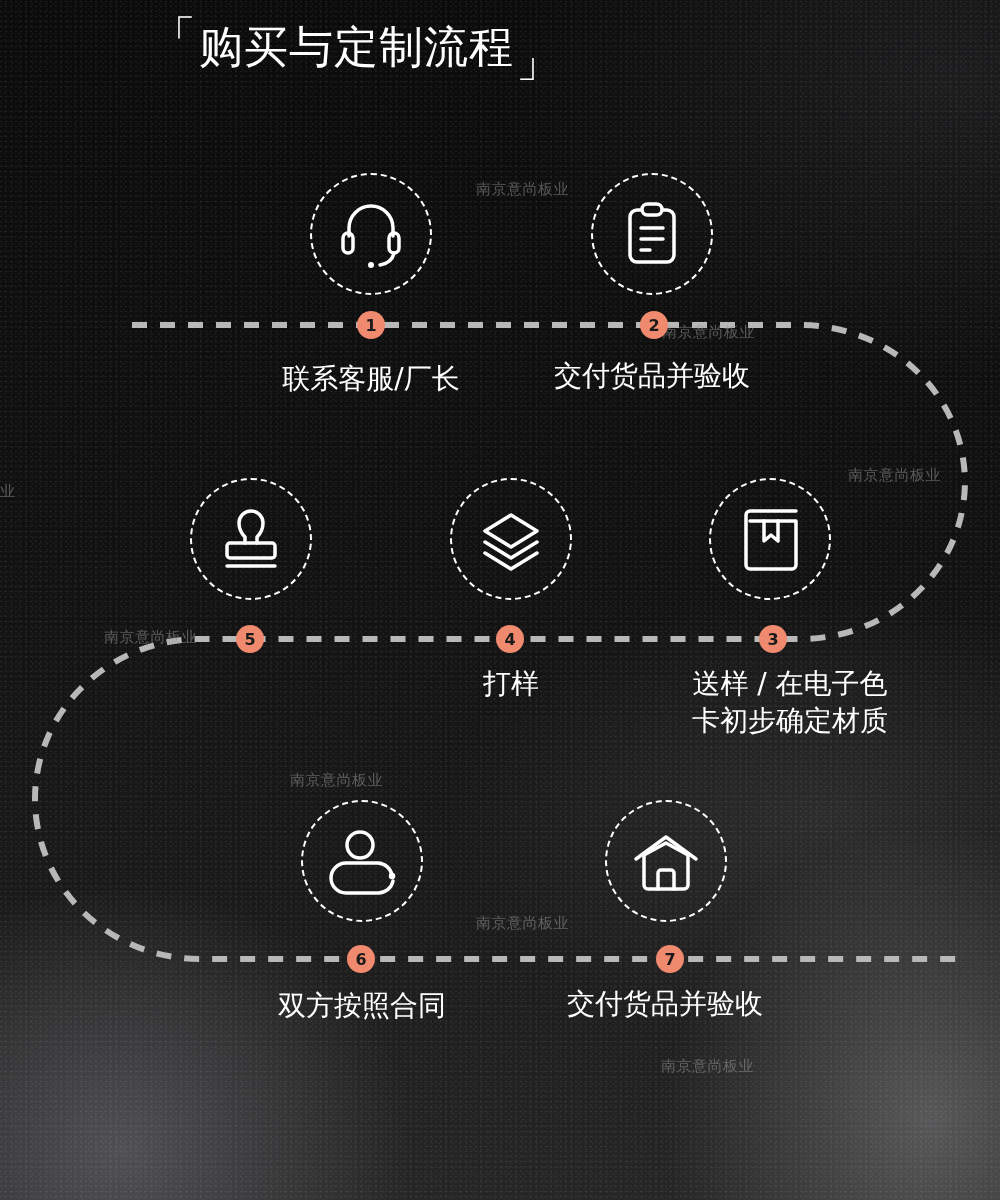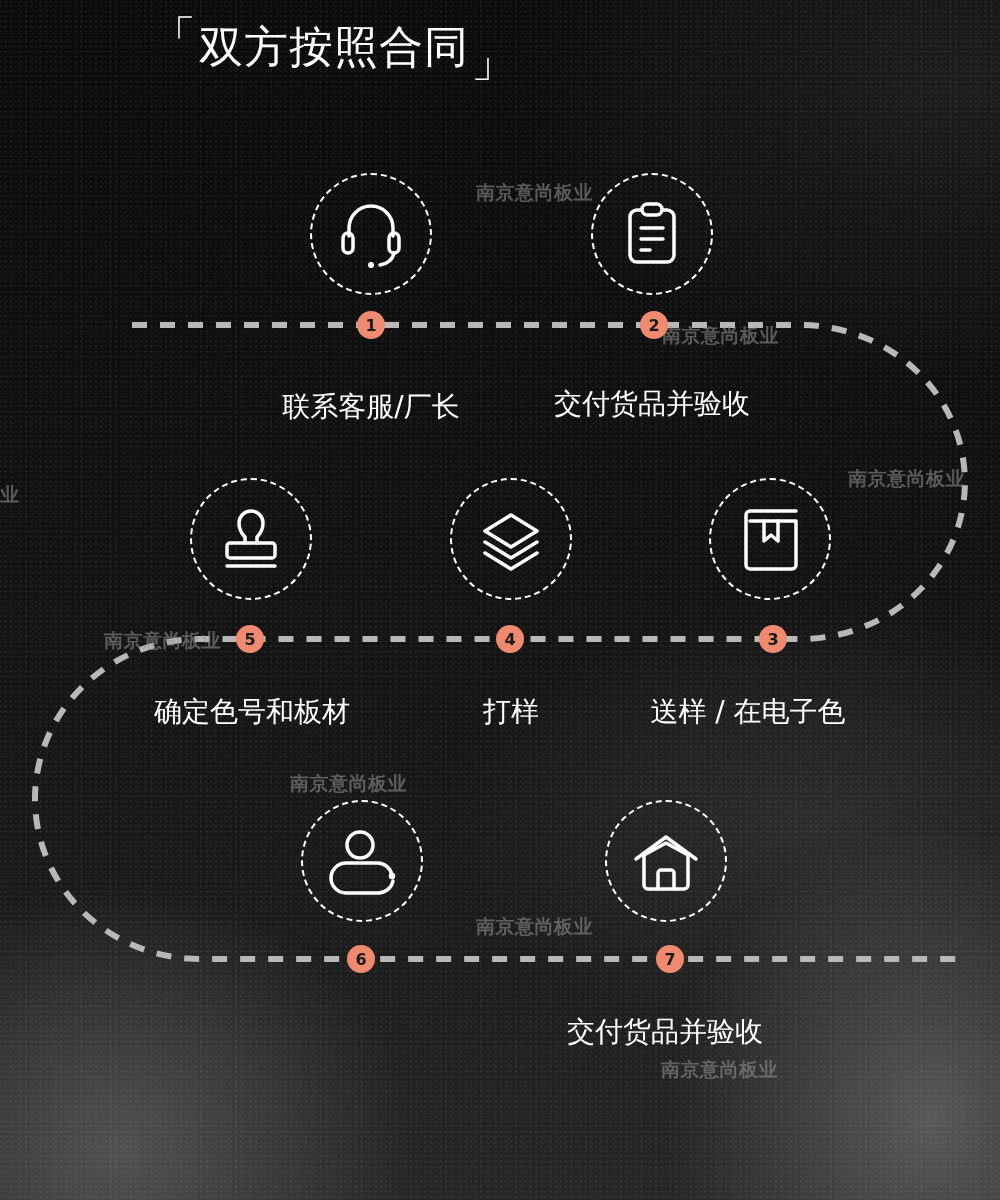--- a/index.html
+++ b/index.html
@@ -36,34 +36,34 @@
   }
   .icon-circle svg { width: 72px; height: 72px; }
   .badge {
     position: absolute; width: 28px; height: 28px; border-radius: 50%;
     display: flex; align-items: center; justify-content: center;
     font-size: 16px; font-weight: 700; color: #1a1a1a;
     transform: translate(-50%, -50%);
   }
   .label {
     position: absolute; font-size: 28px; line-height: 37px; text-align: center;
-    color: #ffffff; white-space: nowrap; transform: translateX(-50%); margin-top: 28px;
+    color: #ffffff; white-space: nowrap; transform: translateX(-50%);
   }
   .watermark {
-    position: absolute; font-size: 19px; font-weight: 700;
+    position: absolute; font-size: 15px; font-weight: 400;
     color: rgba(150,150,150,0.55); white-space: nowrap; letter-spacing: 0.5px;
   }
 </style>
 </head>
 <body>
 
 <div class="grain"></div>
 
 <div class="title">
-  <span class="br-l">「</span><span>双方按照合同</span><span class="br-r">」</span>
+  <span class="br-l">「</span><span>购买与定制流程</span><span class="br-r">」</span>
 </div>
 
 <svg class="path-layer" width="1000" height="1200">
   <path d="M 132 325 L 800 325 A 165 157 0 0 1 800 639 L 200 639 A 165 160 0 0 0 200 959 L 962 959" fill="none" stroke="#B8B8B8" stroke-width="6" stroke-dasharray="15 13"></path>
 </svg>
 
 <div class="watermark" style="left:476px;top:180px;">南京意尚板业</div>
 <div class="watermark" style="left:662px;top:323px;">南京意尚板业</div>
 <div class="watermark" style="left:848px;top:466px;">南京意尚板业</div>
 <div class="watermark" style="left:0px;top:482px;">业</div>
@@ -102,21 +102,20 @@
 
 <div class="icon-circle" style="left:190px;top:478px;">
   <svg viewBox="0 0 72 72" fill="none" stroke="#fff" stroke-width="3.5" stroke-linecap="round" stroke-linejoin="round">
     <path d="M30 40 V34 Q24 28 24 20 A12 12 0 0 1 48 20 Q48 28 42 34 V40"></path>
     <rect x="12" y="40" width="48" height="15" rx="3"></rect>
     <line x1="12" y1="63" x2="60" y2="63"></line>
   </svg>
 </div>
 <div class="badge" style="left:250px;top:639px;background:#F08A6E;">5</div>
 <div class="label" style="left:252px;top:665px;">
-  <div>确定色号和板材</div>
 </div>
 
 <div class="icon-circle" style="left:450px;top:478px;">
   <svg viewBox="0 0 72 72" fill="none" stroke="#fff" stroke-width="3.5" stroke-linecap="round" stroke-linejoin="round">
     <path d="M36 12 L62 28 L36 44 L10 28 Z"></path>
     <path d="M10 39 L36 55 L62 39"></path>
     <path d="M10 50 L36 66 L62 50"></path>
   </svg>
 </div>
 <div class="badge" style="left:510px;top:639px;background:#F08A6E;">4</div>
@@ -124,33 +123,35 @@
   <div>打样</div>
 </div>
 
 <div class="icon-circle" style="left:709px;top:478px;">
   <svg viewBox="0 0 72 72" fill="none" stroke="#fff" stroke-width="3.5" stroke-linecap="round" stroke-linejoin="round">
     <path d="M62 8 H16 A4 4 0 0 0 12 12 V62 A4 4 0 0 0 16 66 H58 A4 4 0 0 0 62 62 V18 H16"></path>
     <path d="M30 18 V38 L37 32 L44 38 V18"></path>
   </svg>
 </div>
 <div class="badge" style="left:773px;top:639px;background:#F08A6E;">3</div>
-<div class="label" style="left:748px;top:665px;">
+<div class="label" style="left:790px;top:665px;">
   <div>送样 / 在电子色</div>
+  <div>卡初步确定材质</div>
 </div>
 
 <div class="icon-circle" style="left:301px;top:800px;">
   <svg viewBox="0 0 72 72" fill="none" stroke="#fff" stroke-width="3.5" stroke-linecap="round" stroke-linejoin="round">
     <circle cx="34" cy="20" r="13"></circle>
     <path d="M66 50 A15 15 0 0 0 52 38 H20 A15 15 0 0 0 20 68 H52 A15 15 0 0 0 67 56"></path>
     <circle cx="66" cy="51" r="1.5" fill="#fff"></circle>
   </svg>
 </div>
 <div class="badge" style="left:361px;top:959px;background:#F08A6E;">6</div>
 <div class="label" style="left:362px;top:987px;">
+  <div>双方按照合同</div>
 </div>
 
 <div class="icon-circle" style="left:605px;top:800px;">
   <svg viewBox="0 0 72 72" fill="none" stroke="#fff" stroke-width="3.5" stroke-linecap="round" stroke-linejoin="round">
     <path d="M6 34 L36 12 L66 34"></path>
     <path d="M14 30 V60 A4 4 0 0 0 18 64 H54 A4 4 0 0 0 58 60 V30 L36 18 Z"></path>
     <path d="M28 64 V48 A3 3 0 0 1 31 45 H41 A3 3 0 0 1 44 48 V64"></path>
   </svg>
 </div>
 <div class="badge" style="left:670px;top:959px;background:#F08A6E;">7</div>

